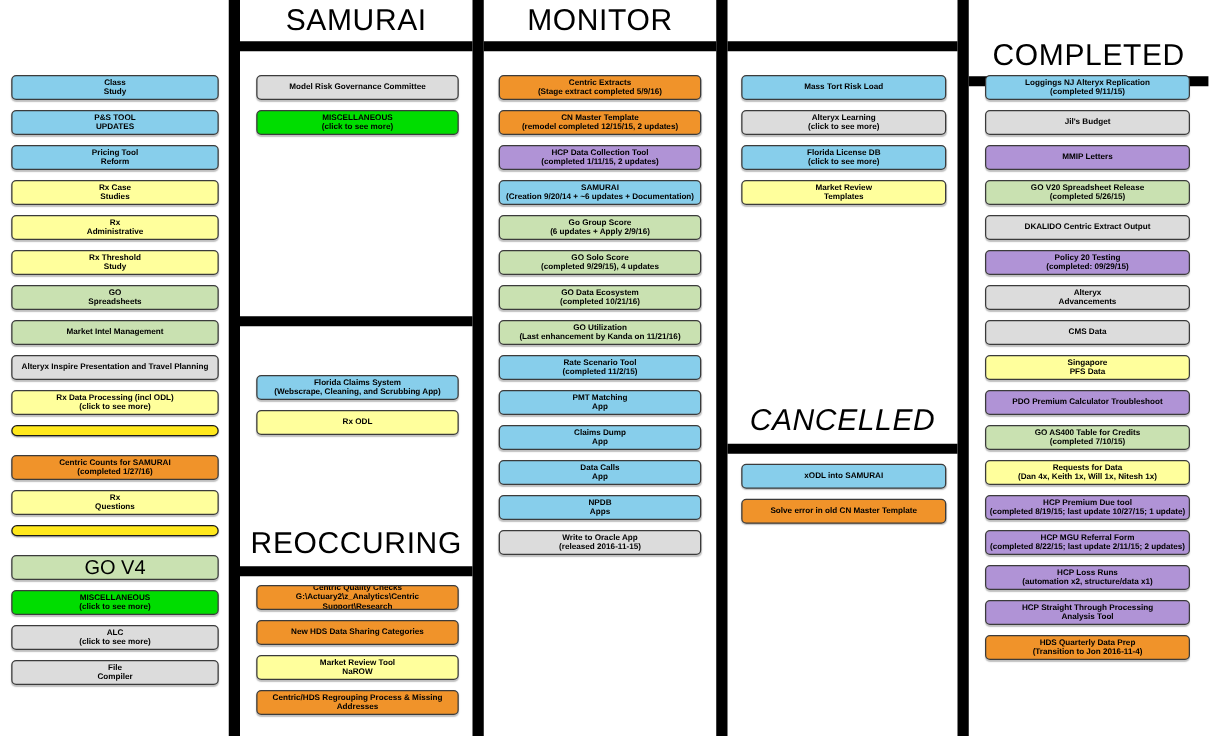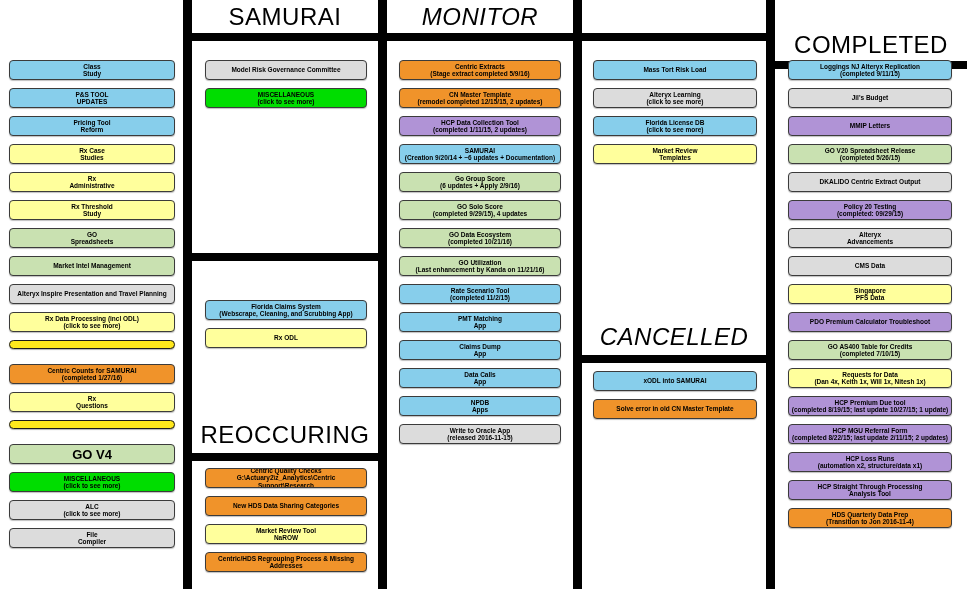--- a/index.html
+++ b/index.html
@@ -12,21 +12,21 @@
   .col-hbar{position:absolute;left:0;right:0;bottom:0;height:8px;background:#000;}
   .sec-header{position:absolute;}
   .sec-title{display:block;text-align:center;font-size:24px;line-height:30px;color:#000;letter-spacing:.5px;}
   .sec-hbar{height:8px;background:#000;margin-top:3px;}
   .group{position:absolute;}
   .card{box-sizing:border-box;height:20px;margin-bottom:8px;border:1px solid #3b3b3b;border-radius:4px;
         display:flex;flex-direction:column;justify-content:center;align-items:center;text-align:center;
         font-size:6.5px;font-weight:bold;line-height:7.5px;color:#000;overflow:hidden;padding:1px 2px;
         box-shadow:0 1px 1px rgba(0,0,0,.25);}
   .card .line{display:block;width:100%;}
-  .card.big{font-size:13px;font-weight:bold;line-height:15px;}
+  .card.big{font-size:16px;font-weight:normal;line-height:15px;}
   .divider{height:7px;border:1px solid #1a1a1a;border-radius:5px;margin:4px 0 15px 0;
            box-shadow:0 1px 1px rgba(0,0,0,.3);}
 </style>
 </head>
 <body>
 
 <div id="board">
     <div class="vbar" style="left: 183px; background: rgb(0, 0, 0);"></div>
     <div class="vbar" style="left: 378px; background: rgb(0, 0, 0);"></div>
     <div class="vbar" style="left: 573px; background: rgb(0, 0, 0);"></div>
@@ -134,21 +134,21 @@
         <span class="line">New HDS Data Sharing Categories</span>
       </div>
       <div class="card" style="background: rgb(255, 255, 156);">
         <span class="line">Market Review Tool</span>
         <span class="line">NaROW</span>
       </div>
       <div class="card" style="background: rgb(240, 147, 42);">
         <span class="line">Centric/HDS Regrouping Process &amp; Missing Addresses</span>
       </div>
     </div>
-    <div class="col-header" style="left: 387px; width: 186px; font-style: italic;">
+    <div class="col-header" style="left: 387px; width: 186px;">
       <span class="col-title">MONITOR</span>
       <div class="col-hbar" style="background: rgb(0, 0, 0);"></div>
     </div>
     <div class="group" style="left: 399px; width: 162px; top: 60px;">
       <div class="card" style="background: rgb(240, 147, 42);">
         <span class="line">Centric Extracts</span>
         <span class="line">(Stage extract completed 5/9/16)</span>
       </div>
       <div class="card" style="background: rgb(240, 147, 42);">
         <span class="line">CN Master Template</span>

